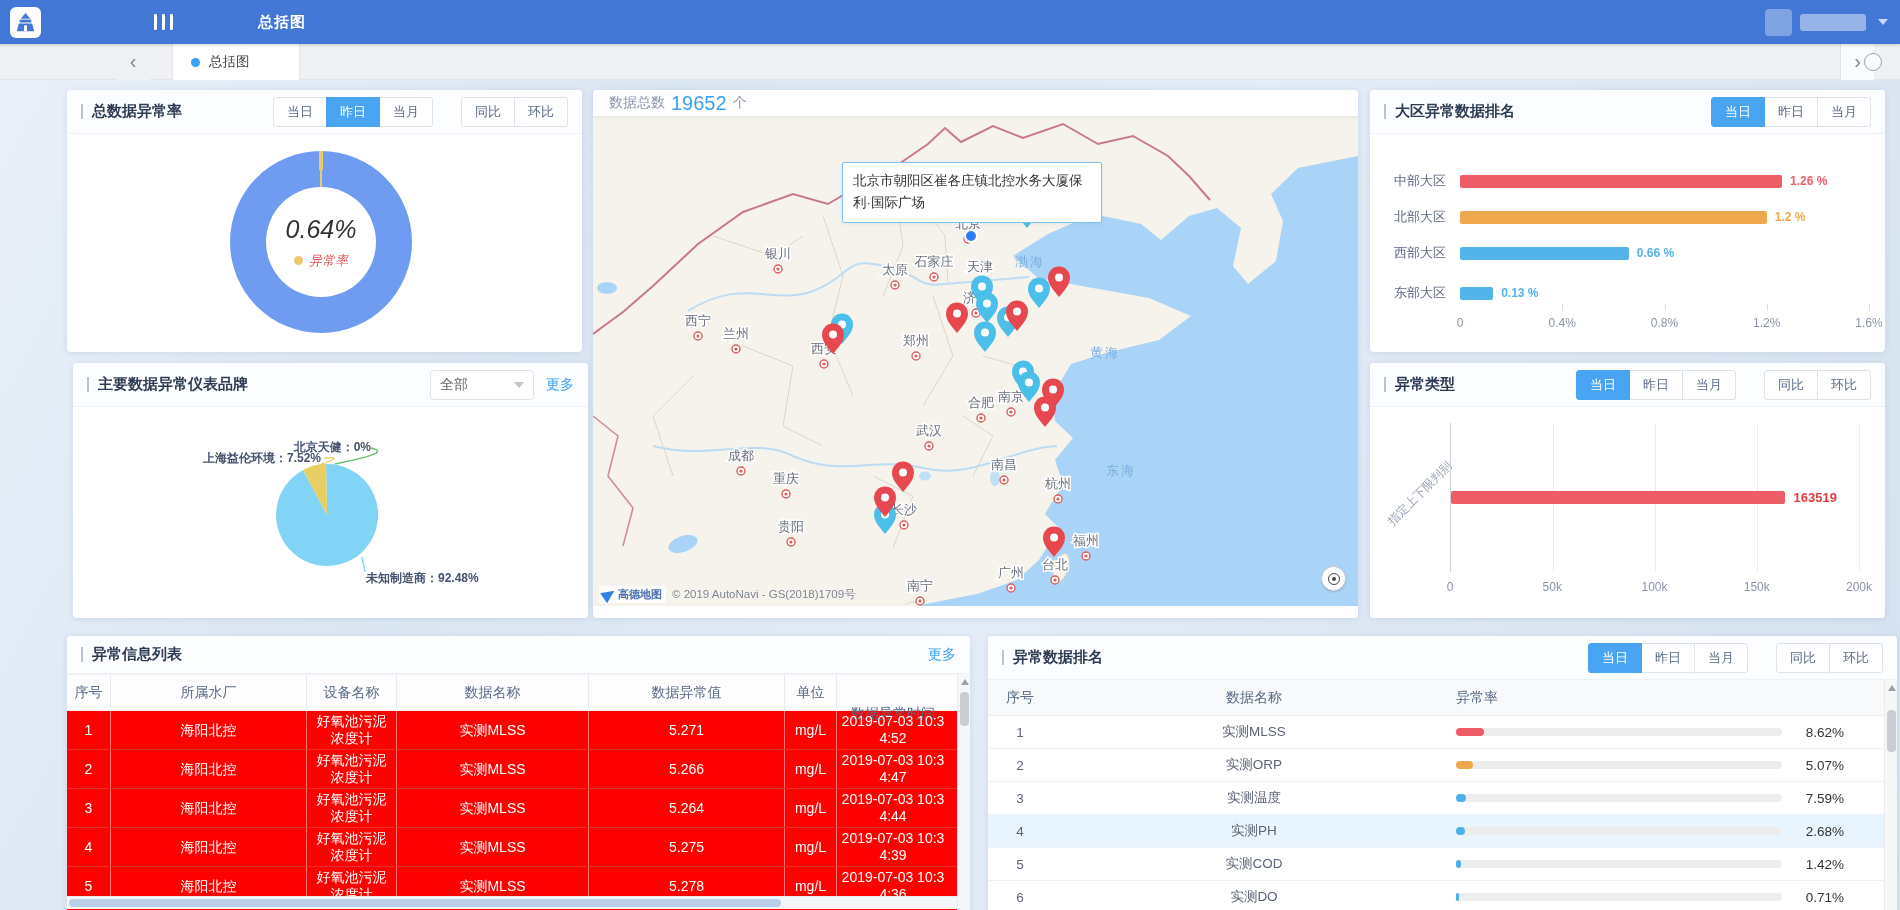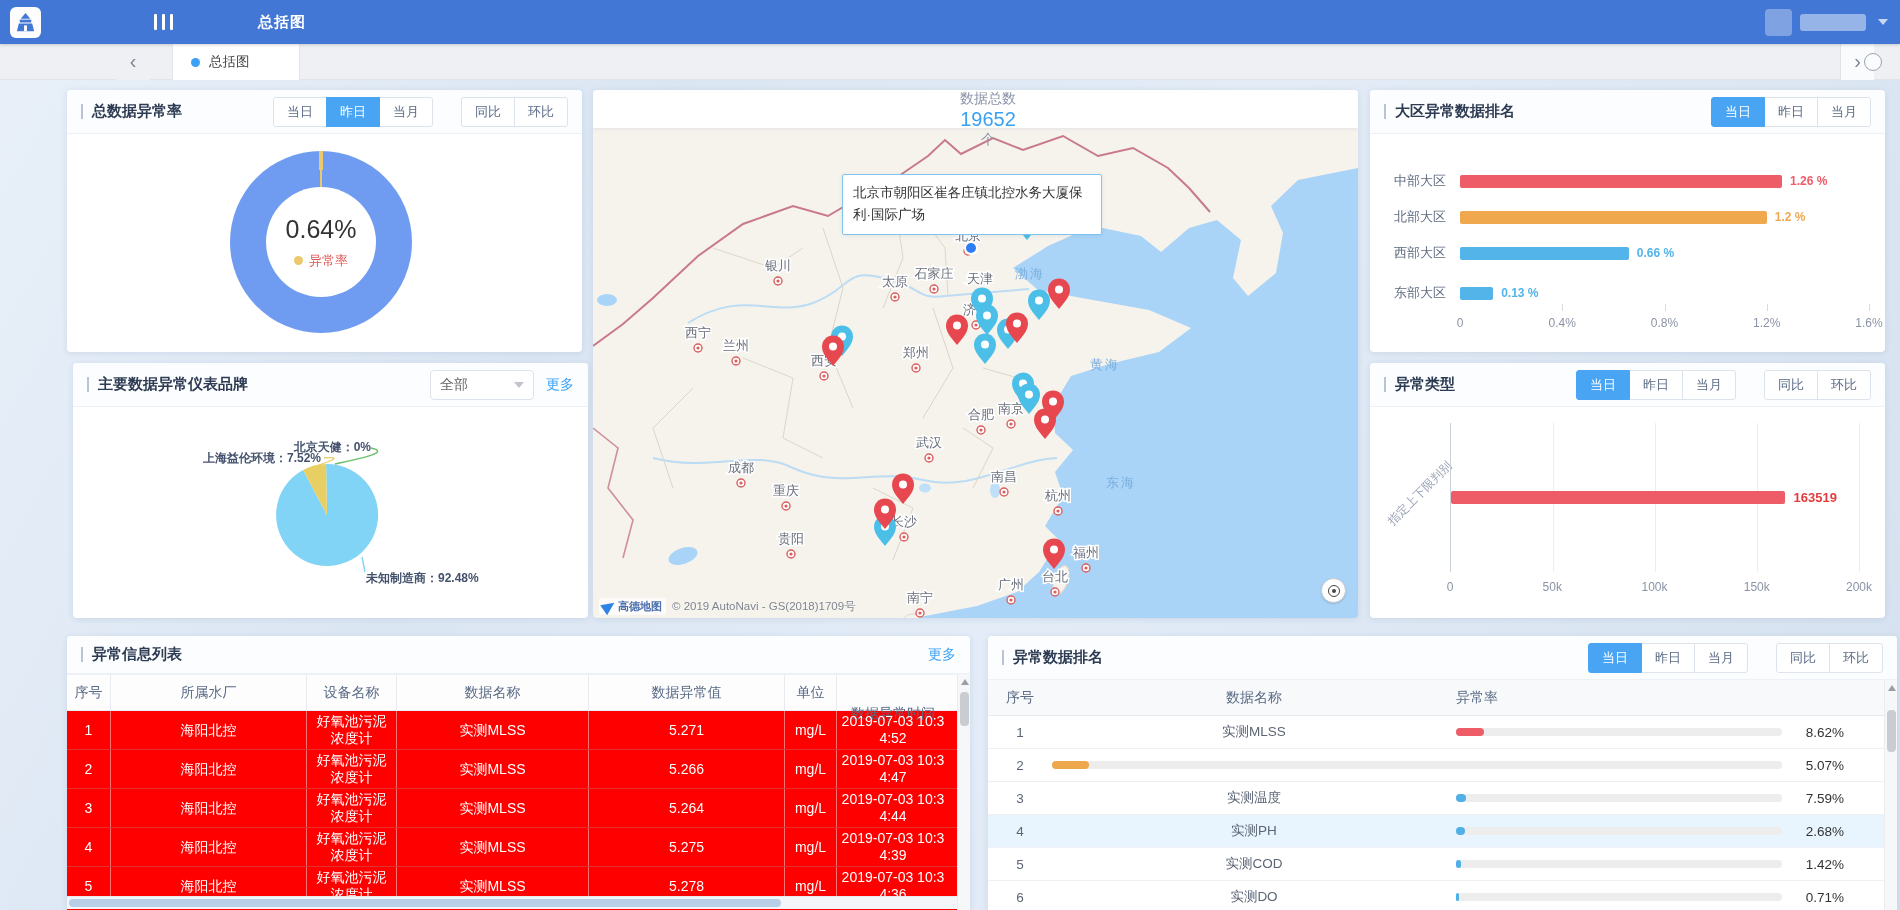--- a/index.html
+++ b/index.html
@@ -52,35 +52,35 @@
 
   #card-rate   { left:67px;  top:90px;  width:515px; height:262px; }
   #card-brand  { left:73px;  top:363px; width:515px; height:255px; }
   #card-map    { left:593px; top:90px;  width:765px; height:528px; }
   #card-region { left:1370px;top:90px;  width:515px; height:262px; }
   #card-type   { left:1370px;top:363px; width:515px; height:255px; }
   #card-list   { left:67px;  top:636px; width:903px; height:300px; }
   #card-rank   { left:988px; top:636px; width:909px; height:300px; }
 
   
-  .donut-wrap { position:relative; height:218px; }
+  .donut-wrap { position:relative; height:218px;font-style:italic; }
   .donut { position:absolute; left:163px; top:17px; width:182px; height:182px; border-radius:50%; }
   .donut-hole { position:absolute; left:36px; top:36px; width:110px; height:110px; border-radius:50%;
     background:#fff; display:flex; flex-direction:column; align-items:center; justify-content:center; gap:8px; }
   .donut-val { font-size:25px; color:#333; }
   .donut-legend { display:flex; align-items:center; gap:6px; font-size:13px; color:#e25555; }
   .donut-legend .ldot { width:9px; height:9px; border-radius:50%; background:#ecc96d; }
 
   
   .pie-label { font-size:12px; font-weight:bold; fill:#44526e; }
   .pie-leader { fill:none; stroke-width:1.4; }
 
   
-  .map-strip { height:38px; display:flex; align-items:center; padding-left:25px; background:#fff;
-    position:relative; z-index:5; box-shadow:0 1px 4px rgba(80,110,160,.12);flex-direction:column; }
+  .map-strip { height:26px; display:flex; align-items:center; padding-left:16px; background:#fff;
+    position:relative; z-index:5; box-shadow:0 1px 4px rgba(80,110,160,.12); }
   .map-strip .lab { font-size:14px; color:#8a93a6; }
   .map-strip .num { font-size:20px; color:#3aa0f4; margin:0 6px; }
   .map-body { position:relative; width:765px; height:490px; background:#a9d4f7; overflow:hidden; cursor:grab; }
   .city-label { font-size:13px; fill:#696f7c; text-anchor:middle; paint-order:stroke; stroke:#ffffff; stroke-width:3px; }
   .city-dot-o { fill:#fff; stroke:#d95f5f; stroke-width:1.4; }
   .city-dot-i { fill:#d95f5f; }
   .sea-label { fill:#79aede; font-size:13px; letter-spacing:2px; text-anchor:middle; }
   .map-tooltip { position:absolute; left:249px; top:46px; width:260px; background:#fff;
     border:1px solid #7fc3f0; border-radius:2px; padding:7px 10px; font-size:13.5px; color:#333;
     line-height:1.65; z-index:6; box-shadow:0 1px 4px rgba(0,60,120,.08); }
@@ -714,20 +714,21 @@
         <div class="rk-c2">
           <span class="pill-track">
             <span class="pill-fill" style="width: 8.62%; background: rgb(238, 92, 104);"></span>
           </span>
           <span class="pill-val">8.62%</span>
         </div>
       </div>
 
       <div class="rowK">
         <div class="rk-c0">2</div>
+        <div class="rk-c1">实测ORP</div>
         <div class="rk-c2">
           <span class="pill-track">
             <span class="pill-fill" style="width: 5.07%; background: rgb(237, 167, 77);"></span>
           </span>
           <span class="pill-val">5.07%</span>
         </div>
       </div>
 
       <div class="rowK">
         <div class="rk-c0">3</div>

